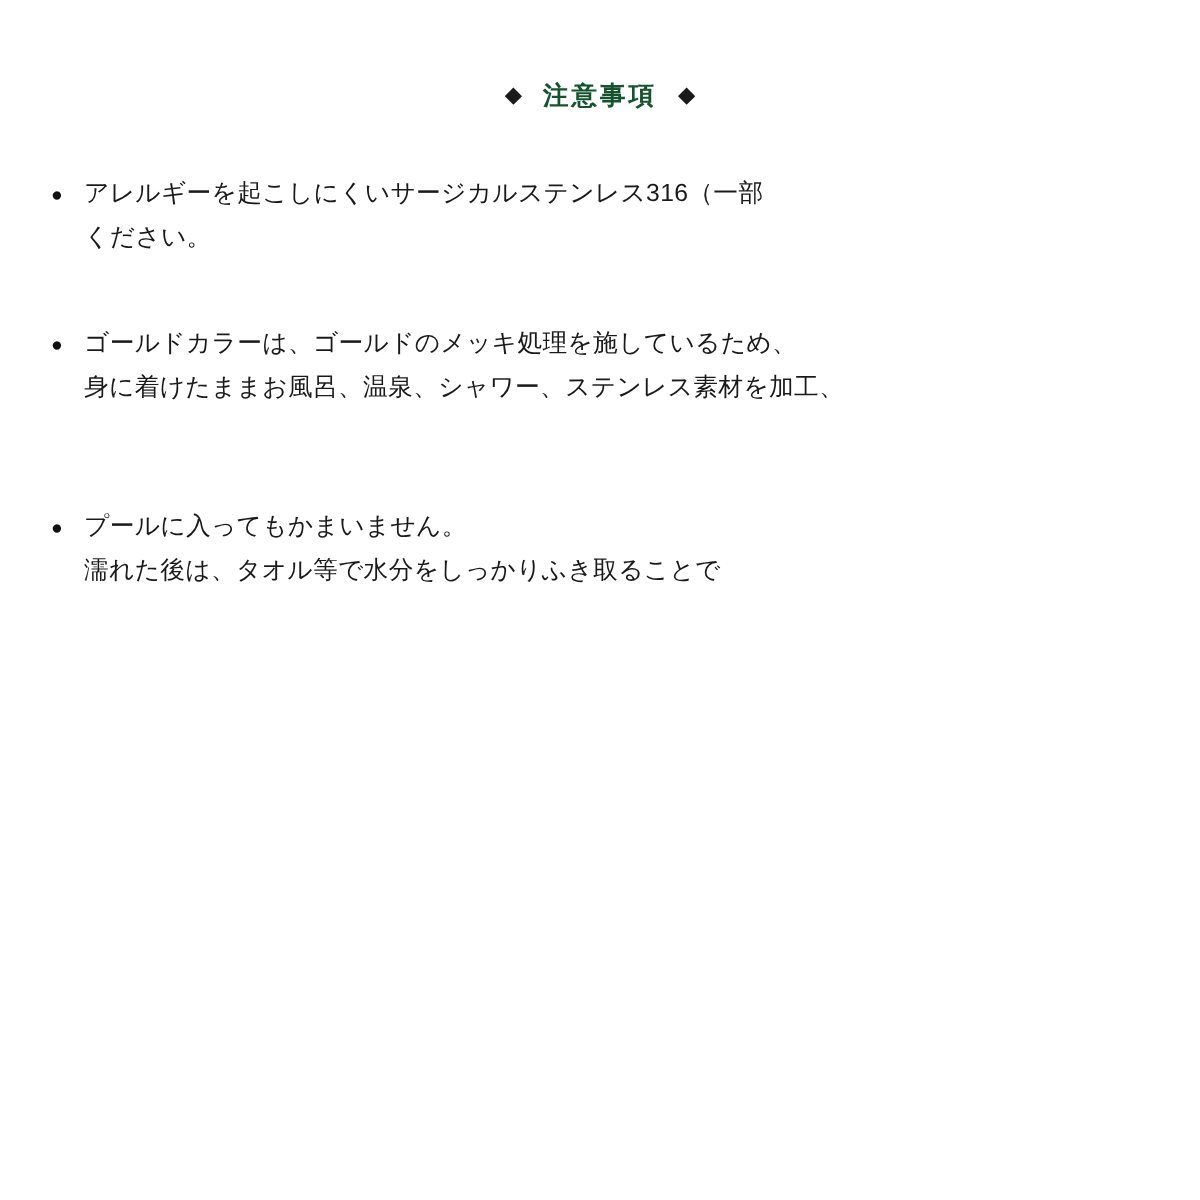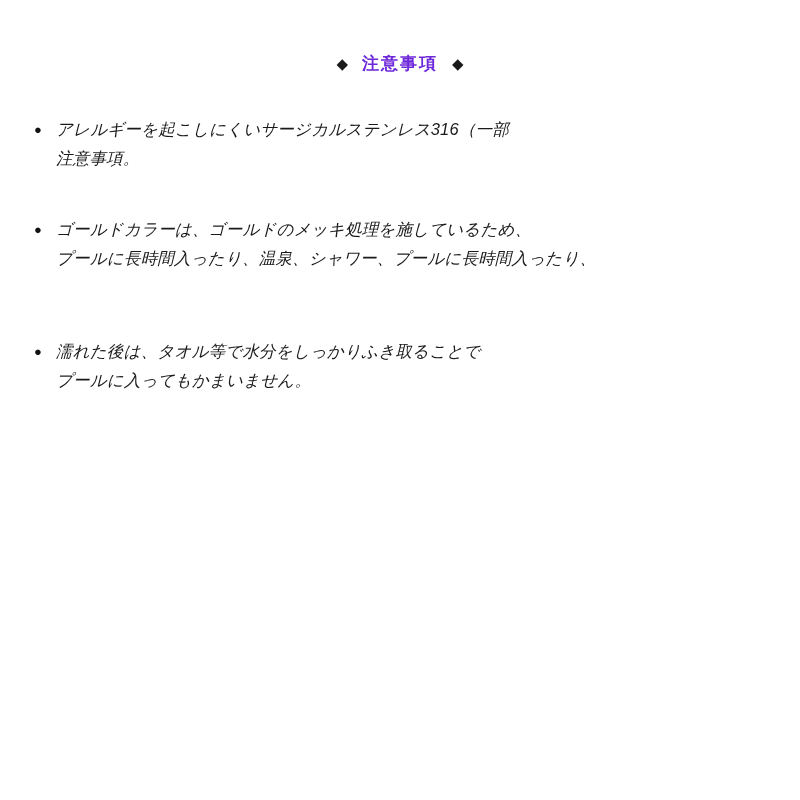--- a/index.html
+++ b/index.html
@@ -31,21 +31,21 @@
   }
   .diamond {
     font-size: 15px;
     line-height: 1;
     color: #1a1a1a;
   }
   .title-text {
     font-size: 17px;
     font-weight: 700;
     letter-spacing: 2px;
-    color: #6d28d9;
+    color: #14532d;
   }
   .notes {
     padding: 0 34px 0 34px;
   }
   .note {
     display: flex;
     align-items: flex-start;
     margin-bottom: 42px;
   }
   .note.gap-large {
@@ -54,21 +54,20 @@
   .bullet {
     flex: 0 0 auto;
     width: 22px;
     font-size: 13px;
     line-height: 29px;
     color: #111111;
     text-align: left;
   }
   .note-body {
     flex: 1 1 auto;
-    font-style: italic;
   }
   .note-line {
     font-size: 16.5px;
     line-height: 29px;
     letter-spacing: 0.2px;
     color: #1a1a1a;
     white-space: pre;
   }
 </style>
 </head>
@@ -81,34 +80,34 @@
     <span class="title-text">注意事項</span>
     <span class="diamond">◆</span>
   </div>
 
   <div class="notes">
 
     <div class="note">
       <span class="bullet">●</span>
       <div class="note-body">
         <div class="note-line">アレルギーを起こしにくいサージカルステンレス316（一部</div>
-        <div class="note-line">注意事項。</div>
+        <div class="note-line">ください。</div>
       </div>
     </div>
 
     <div class="note gap-large">
       <span class="bullet">●</span>
       <div class="note-body">
         <div class="note-line">ゴールドカラーは、ゴールドのメッキ処理を施しているため、</div>
-        <div class="note-line">プールに長時間入ったり、温泉、シャワー、プールに長時間入ったり、</div>
+        <div class="note-line">身に着けたままお風呂、温泉、シャワー、ステンレス素材を加工、</div>
       </div>
     </div>
 
     <div class="note">
       <span class="bullet">●</span>
       <div class="note-body">
+        <div class="note-line">プールに入ってもかまいません。</div>
         <div class="note-line">濡れた後は、タオル等で水分をしっかりふき取ることで</div>
-        <div class="note-line">プールに入ってもかまいません。</div>
       </div>
     </div>
 
   </div>
 </div>
 
 </body></html>

